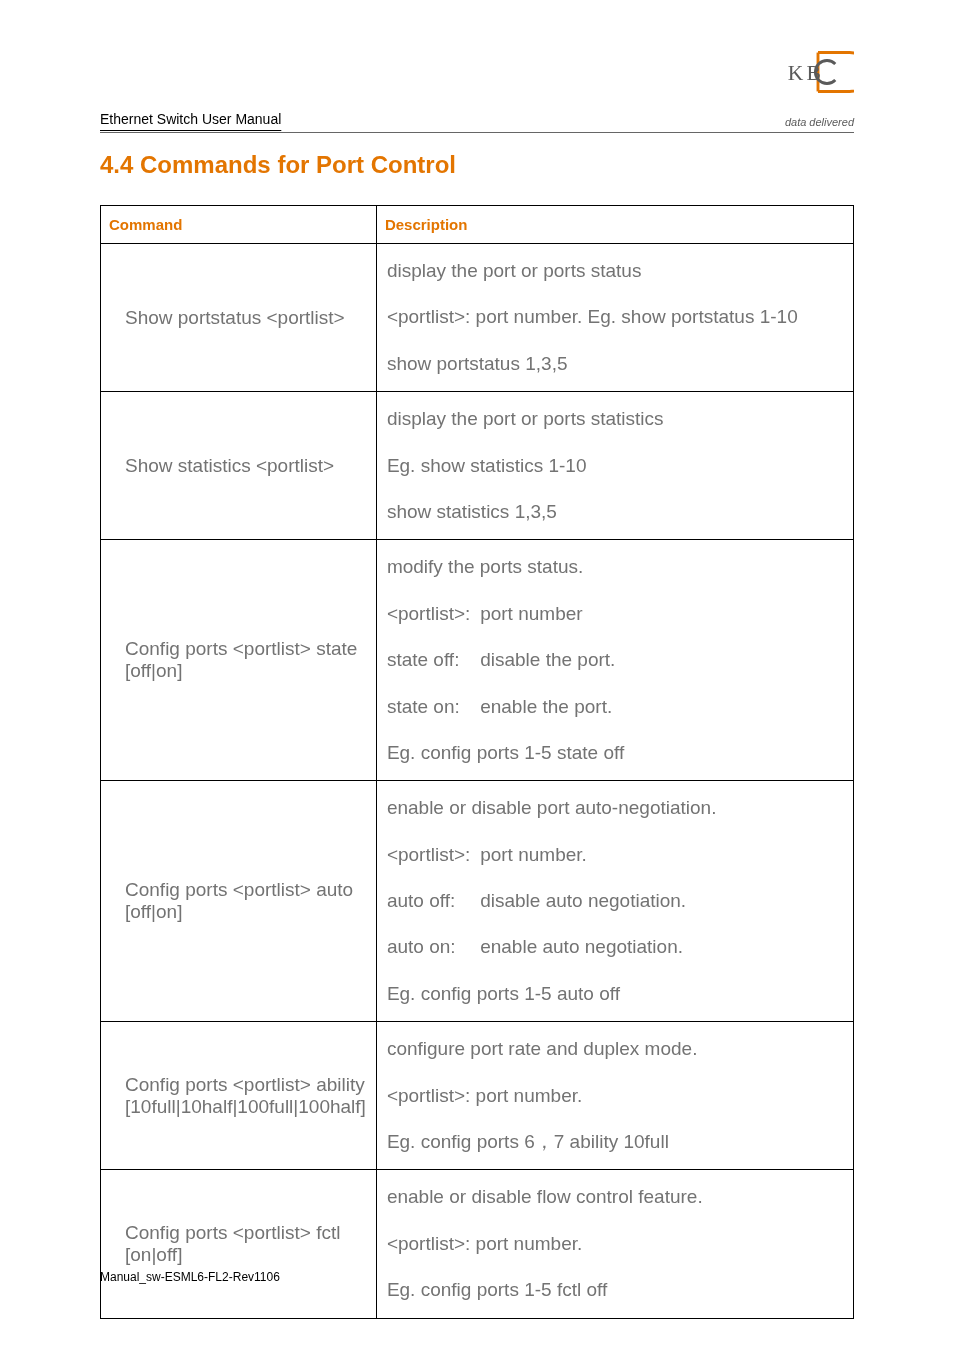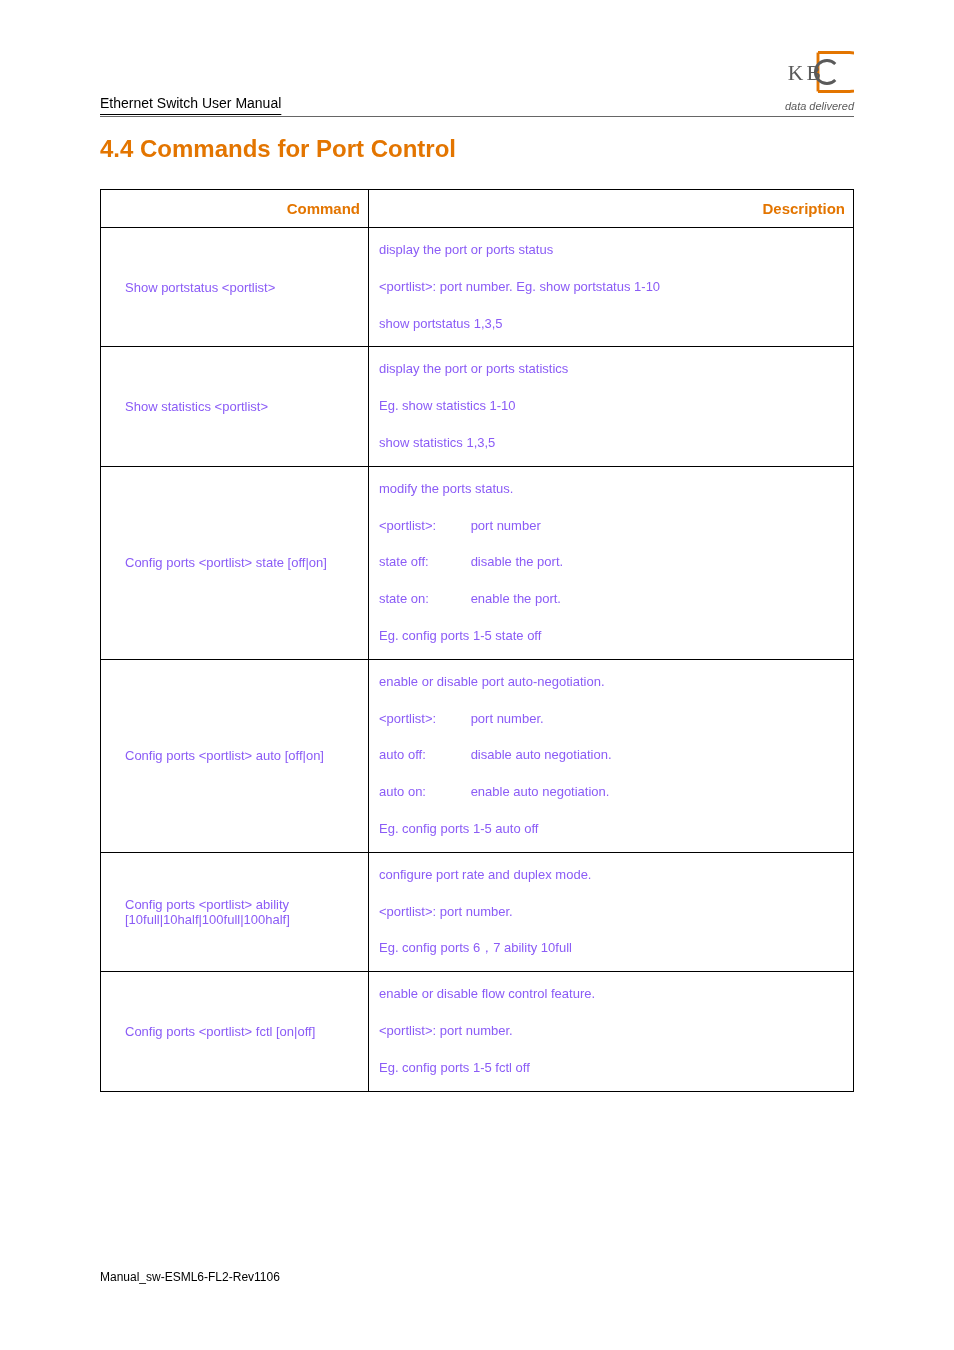--- a/index.html
+++ b/index.html
@@ -3,25 +3,25 @@
 <meta charset="utf-8">
 <style>
   * { box-sizing: border-box; margin: 0; padding: 0; }
   html, body { width: 954px; height: 1350px; background: #fff; font-family: Verdana, Geneva, sans-serif; color: #000; }
   .page { position: relative; width: 954px; height: 1350px; padding: 0 100px; }
   .header-row { display: flex; justify-content: space-between; align-items: flex-end; padding-top: 48px; }
   .header-left { font-size: 14px; color: #000; text-decoration: underline; text-underline-offset: 6px; }
   .header-underline { border-bottom: 1.5px solid #666; margin-top: 4px; width: 100%; }
   .logo { display: flex; flex-direction: column; align-items: flex-end; }
   .logo-svg { width: 72px; height: 48px; }
-  .logo-sub { font-style: italic; font-size: 11px; color: #5a5a5a; margin-top: 4px; }
+  .logo-sub { font-style: italic; font-size: 11px; color: #5a5a5a; margin-top: 20px; }
   .section-title { font-size: 24px; font-weight: bold; color: #e37500; margin-top: 18px; margin-bottom: 26px; }
   table.cmd { width: 754px; border-collapse: collapse; border: 1px solid #000; margin: 0 auto 0 0; }
-  table.cmd th, table.cmd td { border: 1px solid #000; vertical-align: top; font-size: 13px; color: #8b5cf6; }
-  table.cmd th { text-align: right; font-weight: bold; color: #e37500; padding: 10px 8px; font-size: 15px; }
+  table.cmd th, table.cmd td { border: 1px solid #000; vertical-align: top; font-size: 19px; color: #737373; }
+  table.cmd th { text-align: left; font-weight: bold; color: #e37500; padding: 10px 8px; font-size: 15px; }
   table.cmd td { padding: 12px 10px; }
   table.cmd td.cmdcol { width: 268px; vertical-align: middle; padding-left: 24px; }
   .desc-p { margin: 0 0 16px 0; line-height: 1.6; }
   .desc-p:last-child { margin-bottom: 0; }
   .kv { display: inline-block; min-width: 88px; }
   .footer { position: absolute; bottom: 50px; left: 100px; right: 100px; font-size: 12px; color: #000; }
   .footer .line1 { margin-bottom: 16px; margin-top: 48px; }
   .footer .line2 { display: flex; justify-content: space-between; }
 </style>
 </head>

